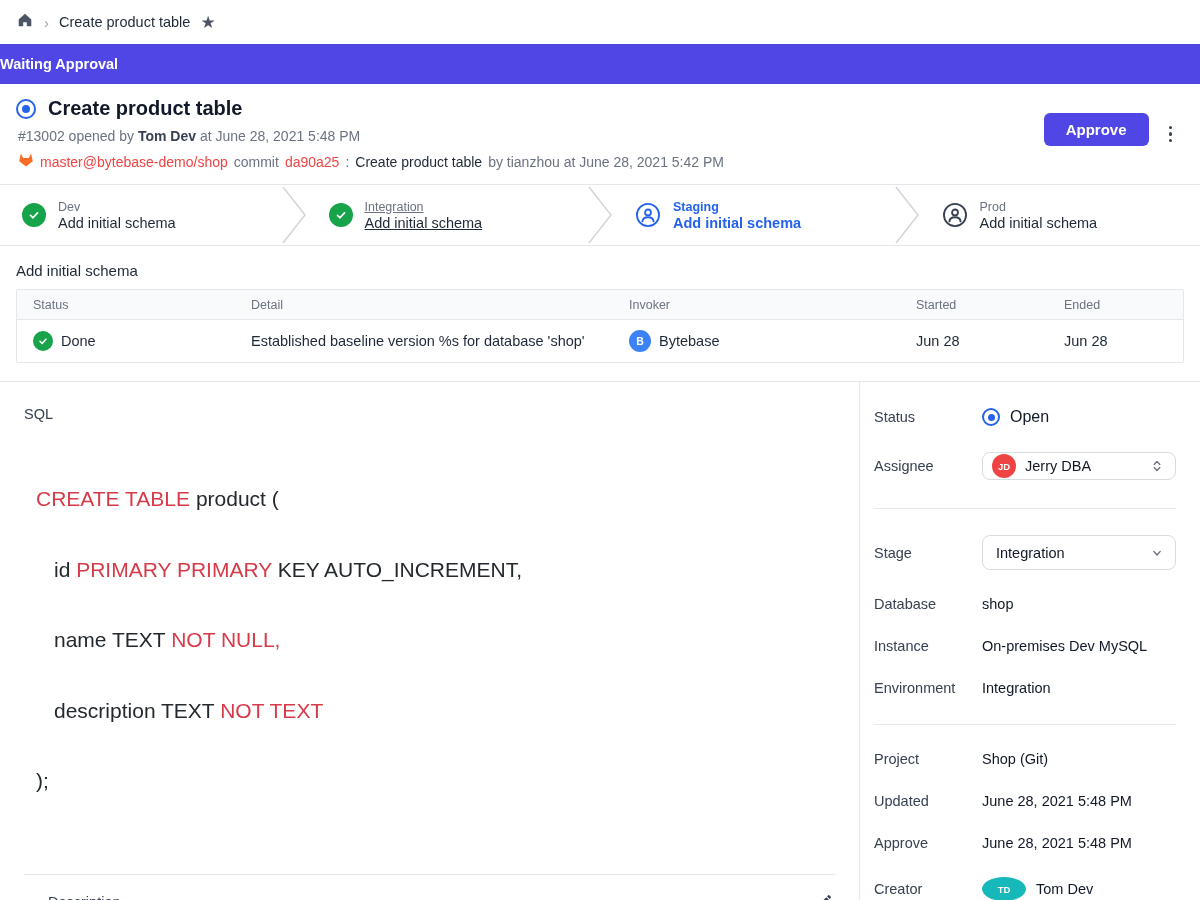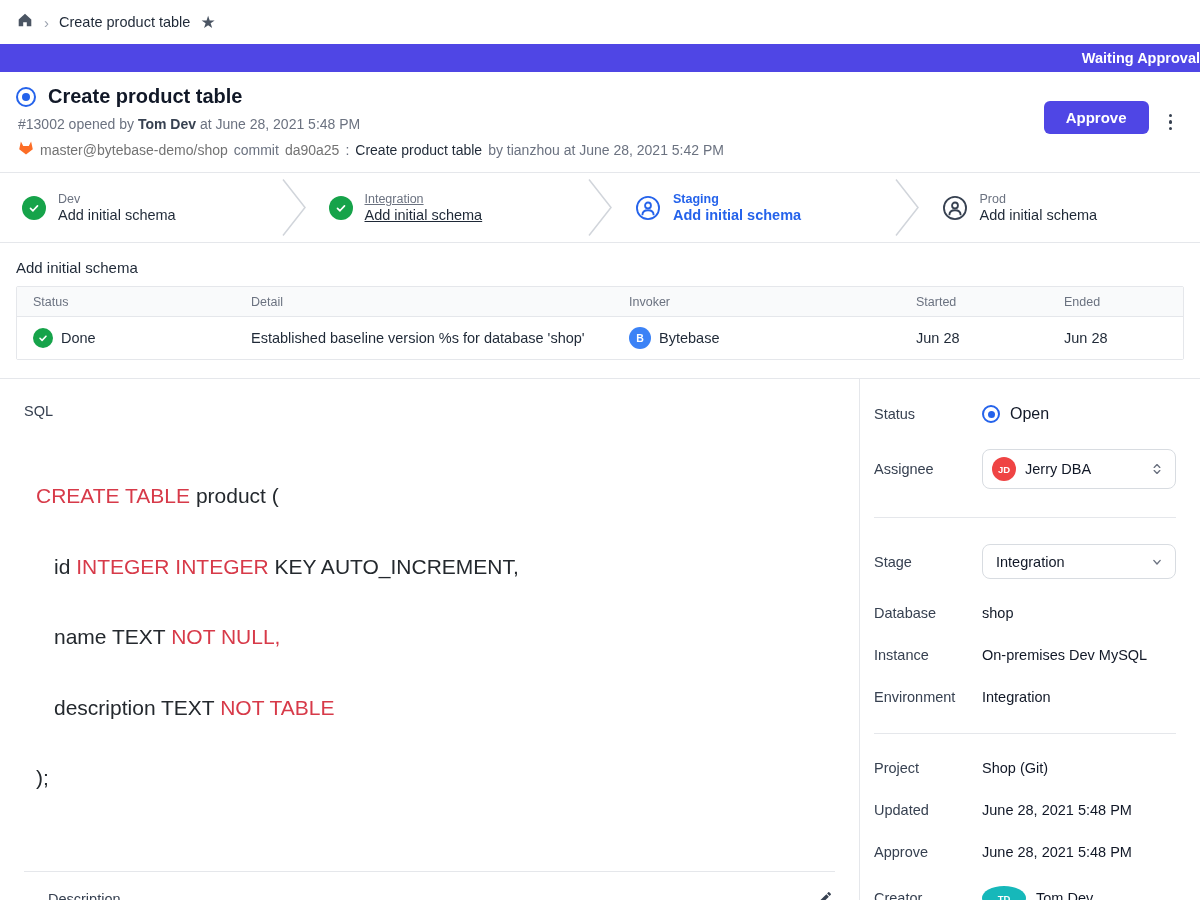--- a/index.html
+++ b/index.html
@@ -6,44 +6,44 @@
   html,body { width:1200px; height:900px; overflow:hidden; background:#fff;
     font-family:"Liberation Sans","DejaVu Sans",sans-serif; color:#1f2937; }
 
   
   .breadcrumb { height:44px; display:flex; align-items:center; gap:10px; padding:0 16px; }
   .crumb-sep { color:#9ca3af; font-size:15px; }
   .crumb-title { font-size:14.5px; font-weight:500; color:#1f2937; }
   .star { color:#4b5563; font-size:17px; line-height:1; }
 
   
-  .banner { height:28px; background:#4f46e5; color:#fff; display:flex; align-items:center;
-    justify-content:flex-end; font-size:14.5px; font-weight:600; }
+  .banner { height:40px; background:#4f46e5; color:#fff; display:flex; align-items:center;
+    justify-content:flex-start; font-size:14.5px; font-weight:600; }
 
   
   .header { display:flex; justify-content:space-between; align-items:flex-start; padding:13px 24px 13px 16px; }
   .title-row { display:flex; align-items:center; gap:12px; margin-bottom:8px; }
   .open-icon { width:20px; height:20px; border:2px solid #2563eb; border-radius:50%;
     display:inline-flex; align-items:center; justify-content:center; }
   .open-icon::after { content:""; width:8px; height:8px; background:#2563eb; border-radius:50%; }
   h1 { font-size:20px; font-weight:700; color:#111827; }
   .meta { font-size:14px; color:#6b7280; margin:0 0 8px 2px; }
   .meta .dark { color:#374151; font-weight:600; }
   .vcs { display:flex; align-items:center; gap:6px; font-size:14px; color:#6b7280; margin-left:2px; }
-  .vcs a { color:#737373; text-decoration:none; }
+  .vcs a { color:#ef4444; text-decoration:none; }
   .vcs .msg { color:#1f2937; }
   .header-actions { display:flex; align-items:flex-end; gap:16px; margin-top:16px; }
   .btn-approve { background:#4f46e5; color:#fff; border:none; border-radius:6px;
     padding:8px 22px; font-size:15px; font-weight:600; cursor:pointer;
     font-family:inherit; }
   .kebab { display:flex; flex-direction:column; gap:3px; padding:4px; cursor:pointer; }
   .kebab i { width:3.5px; height:3.5px; border-radius:50%; background:#374151; }
 
   
-  .pipeline { height:71px; border-top:1px solid #e5e7eb; border-bottom:1px solid #e5e7eb;
+  .pipeline { height:62px; border-top:1px solid #e5e7eb; border-bottom:1px solid #e5e7eb;
     display:flex; align-items:stretch; }
   .stage { flex:1; display:flex; align-items:center; gap:12px; padding-left:22px; }
   .stage-texts { display:flex; flex-direction:column; gap:1px; }
   .stage-env { font-size:12.5px; color:#6b7280; }
   .stage-task { font-size:14.5px; color:#1f2937; }
   .stage--link .stage-env, .stage--link .stage-task { text-decoration:underline; }
   .stage--current .stage-env, .stage--current .stage-task { color:#2563eb; font-weight:700; }
   .check-circle { width:24px; height:24px; border-radius:50%; background:#16a34a;
     display:inline-flex; align-items:center; justify-content:center; flex:none; }
   .person-icon { width:26px; height:26px; flex:none; }
@@ -81,21 +81,21 @@
 
   
   .side-row { display:flex; align-items:center; margin-top:26px; }
   .side-row:first-child { margin-top:2px; }
   .side-label { width:108px; flex:none; font-size:14.5px; color:#374151; }
   .side-value { font-size:14.5px; color:#111827; font-weight:500; }
   .status-value { display:flex; align-items:center; gap:10px; font-size:16px; font-weight:500; color:#111827; }
   .open-icon-sm { width:18px; height:18px; border:2px solid #2563eb; border-radius:50%;
     display:inline-flex; align-items:center; justify-content:center; }
   .open-icon-sm::after { content:""; width:7px; height:7px; background:#2563eb; border-radius:50%; }
-  .select { flex:1; height:40px; border:1px solid #d8dce1; border-radius:8px; background:#fff;
+  .select { flex:1; height:28px; border:1px solid #d8dce1; border-radius:8px; background:#fff;
     display:flex; align-items:center; gap:9px; padding:0 10px 0 9px; cursor:pointer; }
   .select.sm { height:35px; }
   .avatar-jd { width:24px; height:24px; background:#ef4444; font-size:9.5px; }
   .avatar-td { width:44px; height:24px; background:#16b8ba; font-size:9.5px; }
   .select-name { flex:1; font-size:14.5px; color:#111827; }
   .side-divider { border:none; border-top:1px solid #e5e7eb; margin-top:28px; }
   .creator-value { display:flex; align-items:center; gap:10px; }
 </style>
 </head>
 <body>
@@ -236,23 +236,23 @@
     </div>
   </div>
 </div>
 
 <div class="main">
 
   <div class="content">
     <div class="sql-label">SQL</div>
     <div class="code">
       <div><span class="kw">CREATE TABLE</span><span> product (</span></div>
-      <div class="ind"><span>id </span><span class="kw">INTEGER INTEGER</span><span> KEY AUTO_INCREMENT,</span></div>
+      <div class="ind"><span>id </span><span class="kw">PRIMARY PRIMARY</span><span> KEY AUTO_INCREMENT,</span></div>
       <div class="ind"><span>name TEXT </span><span class="kw">NOT NULL,</span></div>
-      <div class="ind"><span>description TEXT </span><span class="kw">NOT TABLE</span></div>
+      <div class="ind"><span>description TEXT </span><span class="kw">NOT TEXT</span></div>
       <div><span>);</span></div>
     </div>
 
     <hr class="divider">
 
     <div class="desc-row">
       <span class="desc-label">Description</span>
       <button class="edit-btn">
         <svg width="16" height="16" viewBox="0 0 24 24">
             <path d="M3 17.25V21h3.75L17.8 9.94l-3.75-3.75L3 17.25zM20.7 7.04c.39-.39.39-1.02 0-1.41l-2.34-2.34c-.39-.39-1.02-.39-1.41 0l-1.83 1.83 3.75 3.75 1.83-1.83z" fill="#374151"></path>

